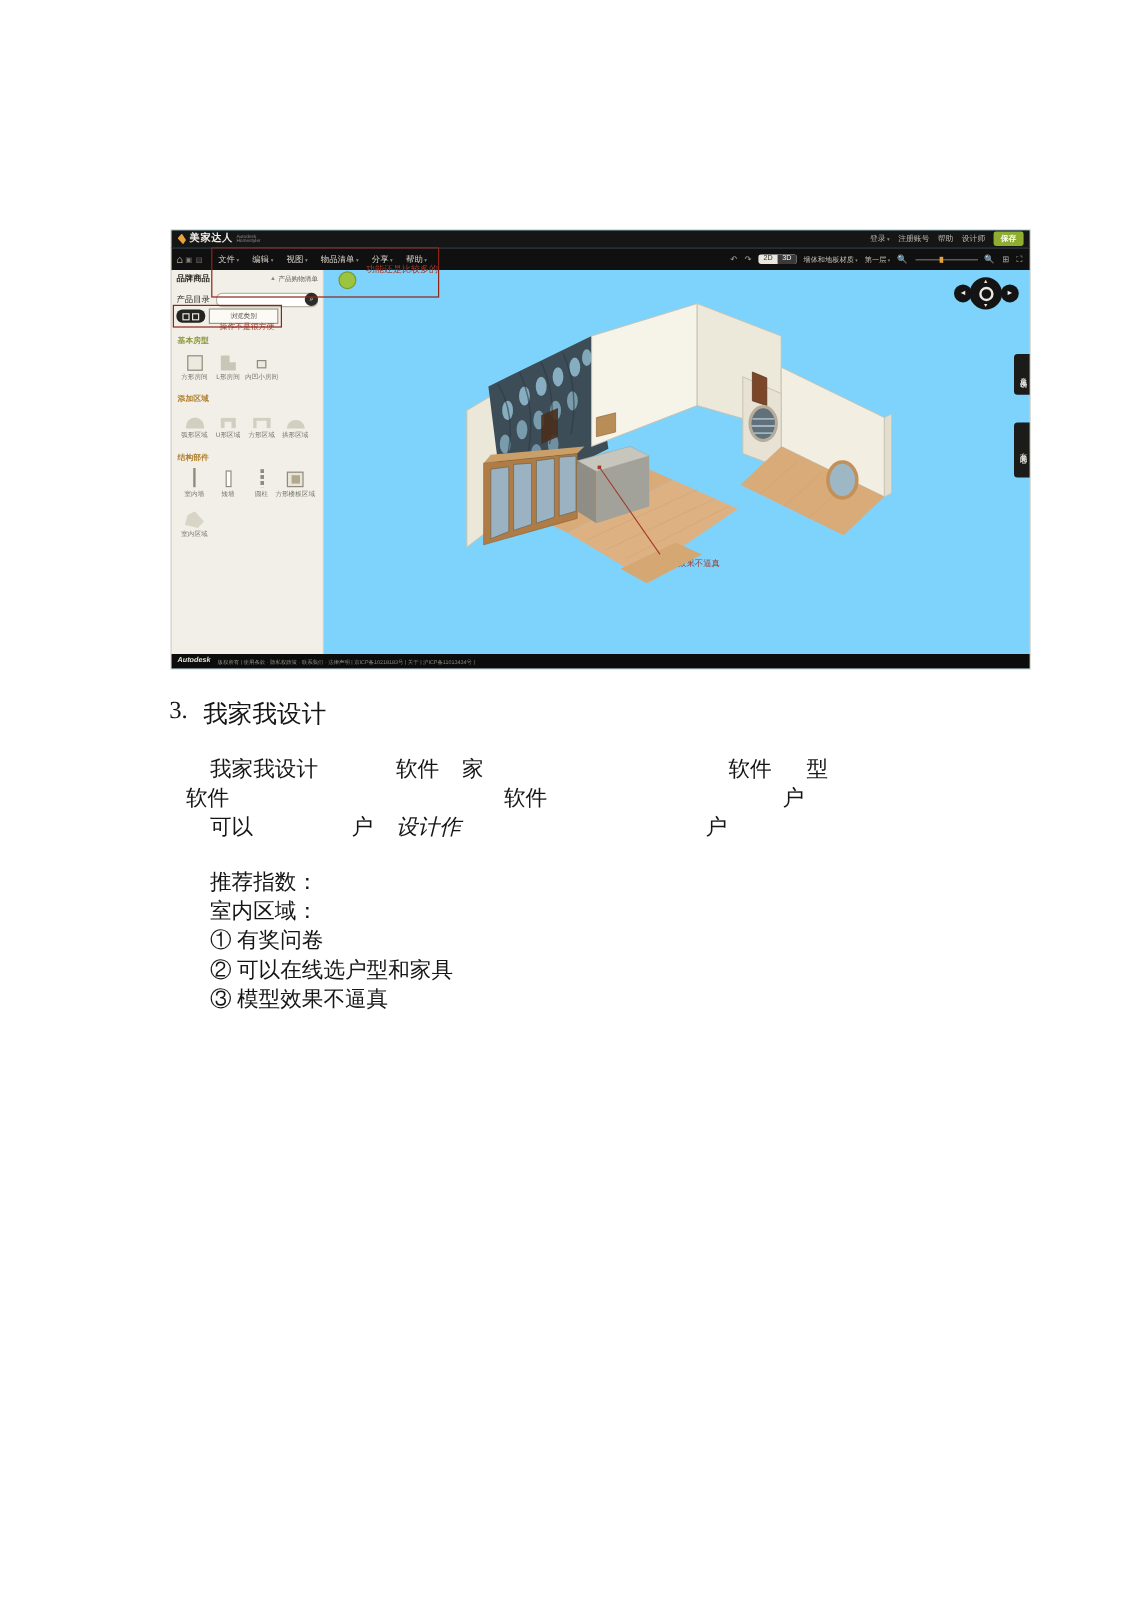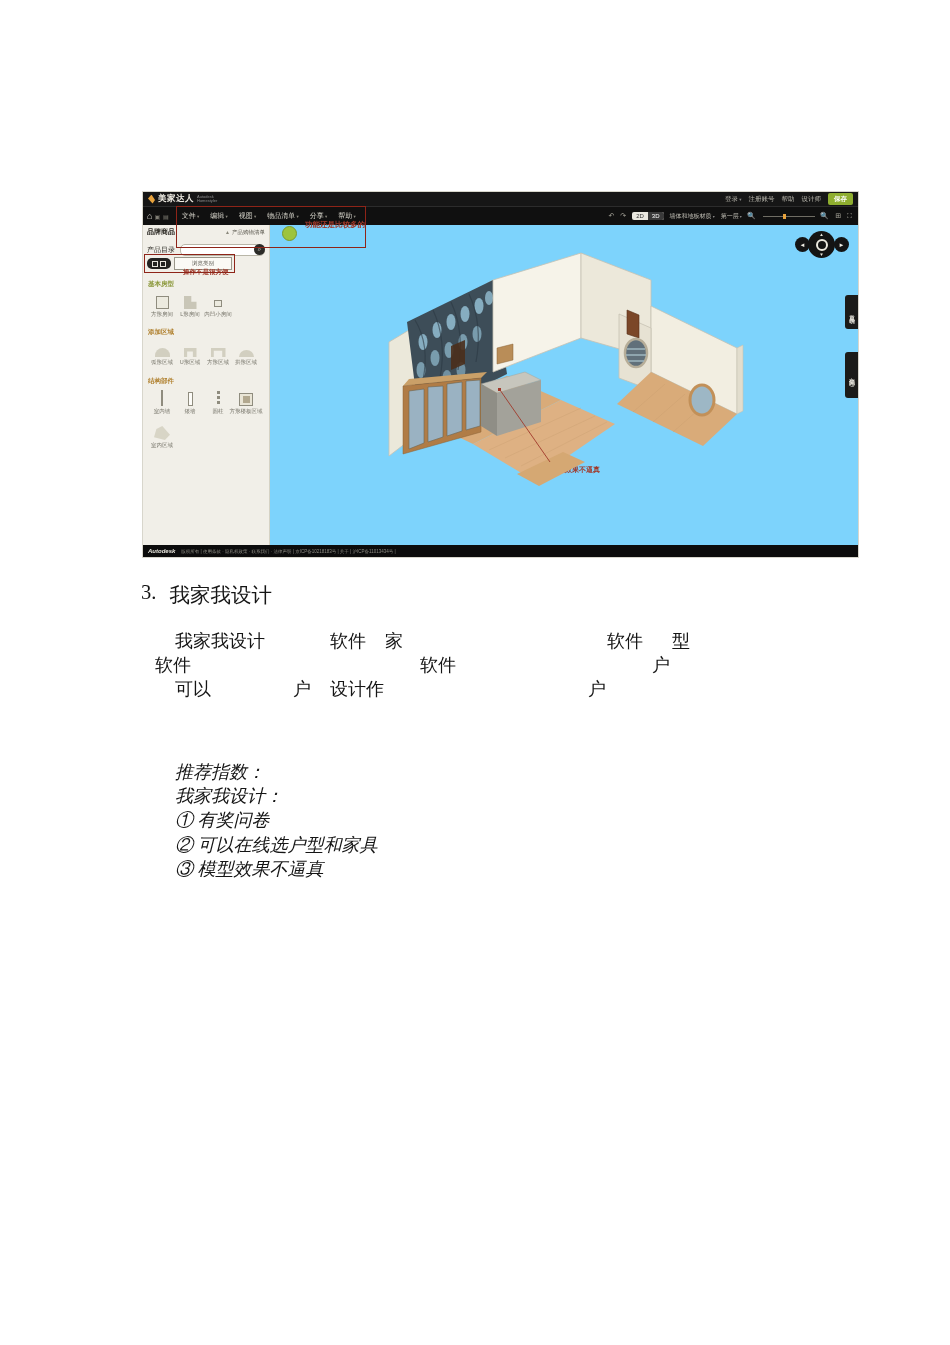--- a/index.html
+++ b/index.html
@@ -48,21 +48,21 @@
   .search-wrap{flex:1;height:10px;background:#fff;border:1px solid #b9b6a8;border-radius:5px;
         position:relative;}
   .search-btn{position:absolute;right:-1px;top:-1px;width:11px;height:11px;border-radius:50%;
         background:#2b2b28;color:#e8e6dd;font-size:6px;display:flex;align-items:center;justify-content:center;}
   .prow3{position:absolute;left:4px;top:32px;display:flex;align-items:center;gap:3px;}
   .cat-pill{width:24px;height:11px;background:#232320;border-radius:5px;display:flex;align-items:center;
         justify-content:center;gap:2px;}
   .cat-pill i{width:4px;height:4px;border:1px solid #e8e6dd;display:block;}
   .cat-box{width:56px;height:11px;background:#fbfaf5;border:1px solid #9a978a;font-size:5.5px;color:#55534a;
         display:flex;align-items:center;justify-content:center;white-space:nowrap;}
-  .ann{color:#a0392a;font-weight:bold;white-space:nowrap;text-align:right;}
+  .ann{color:#a0392a;font-weight:normal;white-space:nowrap;text-align:right;}
   .sec{position:absolute;left:5px;width:118px;}
   .sec-title{font-size:6.5px;font-weight:bold;margin-bottom:3px;}
   .t-olive{color:#8a9738;} .t-orange{color:#b0802e;}
   .items{display:flex;flex-wrap:wrap;row-gap:8px;}
   .item{width:28px;display:flex;flex-direction:column;align-items:center;}
   .ic{height:17px;display:flex;align-items:flex-end;justify-content:center;}
   .lbl{font-size:5.5px;color:#77756a;margin-top:2px;white-space:nowrap;text-align:center;}
   .g-sq{width:13px;height:13px;border:1.5px solid #8f8c7e;background:#eceadf;box-sizing:border-box;}
   .g-L{width:13px;height:13px;background:#c9c6b7;clip-path:polygon(0 0,60% 0,60% 45%,100% 45%,100% 100%,0 100%);}
   .g-sm{width:8px;height:7px;border:1.5px solid #8f8c7e;background:#eceadf;box-sizing:border-box;margin-bottom:2px;}
@@ -92,21 +92,21 @@
           color:#e8e6dd;font-size:6px;writing-mode:vertical-rl;text-align:center;letter-spacing:1px;
           display:flex;align-items:center;justify-content:center;}
   .ftr{position:absolute;left:0;bottom:0;width:100%;height:12px;background:#0c0c0c;display:flex;
        align-items:center;gap:6px;padding:0 5px;box-sizing:border-box;}
   .ftr-brand{color:#e8e6dd;font-size:6px;font-weight:bold;font-style:italic;}
   .ftr-info{color:#8d8b82;font-size:4.5px;white-space:nowrap;overflow:hidden;}
   
   .doc{position:absolute;left:0;top:0;width:100%;font-family:"Liberation Serif","DejaVu Serif",serif;color:#151515;}
   .doc-h{position:absolute;left:141px;top:581px;font-size:20.5px;display:flex;gap:13px;}
   .frag{position:absolute;font-size:18px;white-space:nowrap;}
-  .doc-list{position:absolute;left:175px;top:760px;font-size:18px;line-height:24.2px;font-style:italic;}
+  .doc-list{position:absolute;left:175px;top:723px;font-size:18px;line-height:24.2px;}
 </style>
 </head>
 <body>
 
 <div class="page">
 
   <div class="shot">
 
     <div class="hdr1">
       <div class="logo-mark"></div>
@@ -375,25 +375,25 @@
     <span class="frag" style="left:385px;top:629px;">家</span>
     <span class="frag" style="left:607px;top:629px;">软件</span>
     <span class="frag" style="left:672px;top:629px;">型</span>
 
     <span class="frag" style="left:155px;top:653px;">软件</span>
     <span class="frag" style="left:420px;top:653px;">软件</span>
     <span class="frag" style="left:652px;top:653px;">户</span>
 
     <span class="frag" style="left:175px;top:677px;">可以</span>
     <span class="frag" style="left:293px;top:677px;">户</span>
-    <span class="frag" style="left:330px;top:677px;">设计作</span>
+    <span class="frag" style="left:330px;top:677px;font-style:italic;">设计作</span>
     <span class="frag" style="left:588px;top:677px;">户</span>
 
     <div class="doc-list">
       <div>推荐指数：</div>
-      <div>我家我设计：</div>
+      <div>室内区域：</div>
       <div>① 有奖问卷</div>
       <div>② 可以在线选户型和家具</div>
       <div>③ 模型效果不逼真</div>
     </div>
   </div>
 
 </div>
 
 </body></html>

